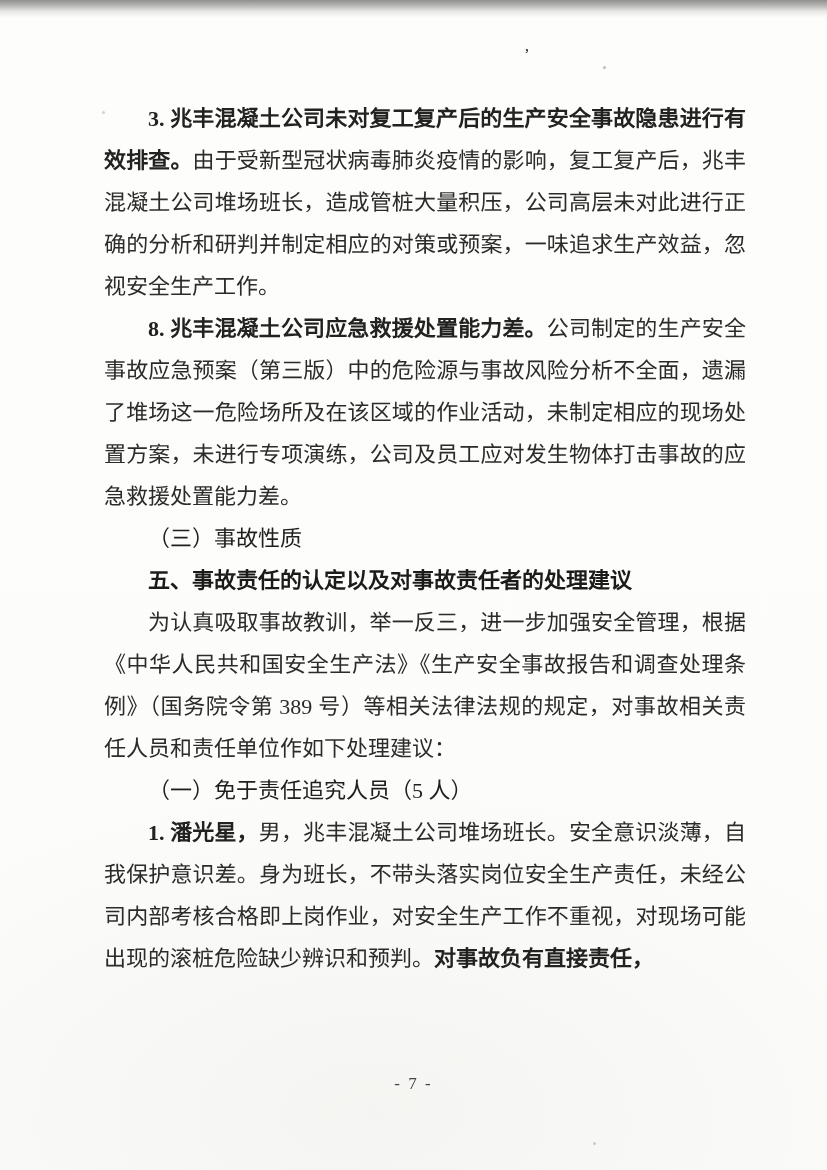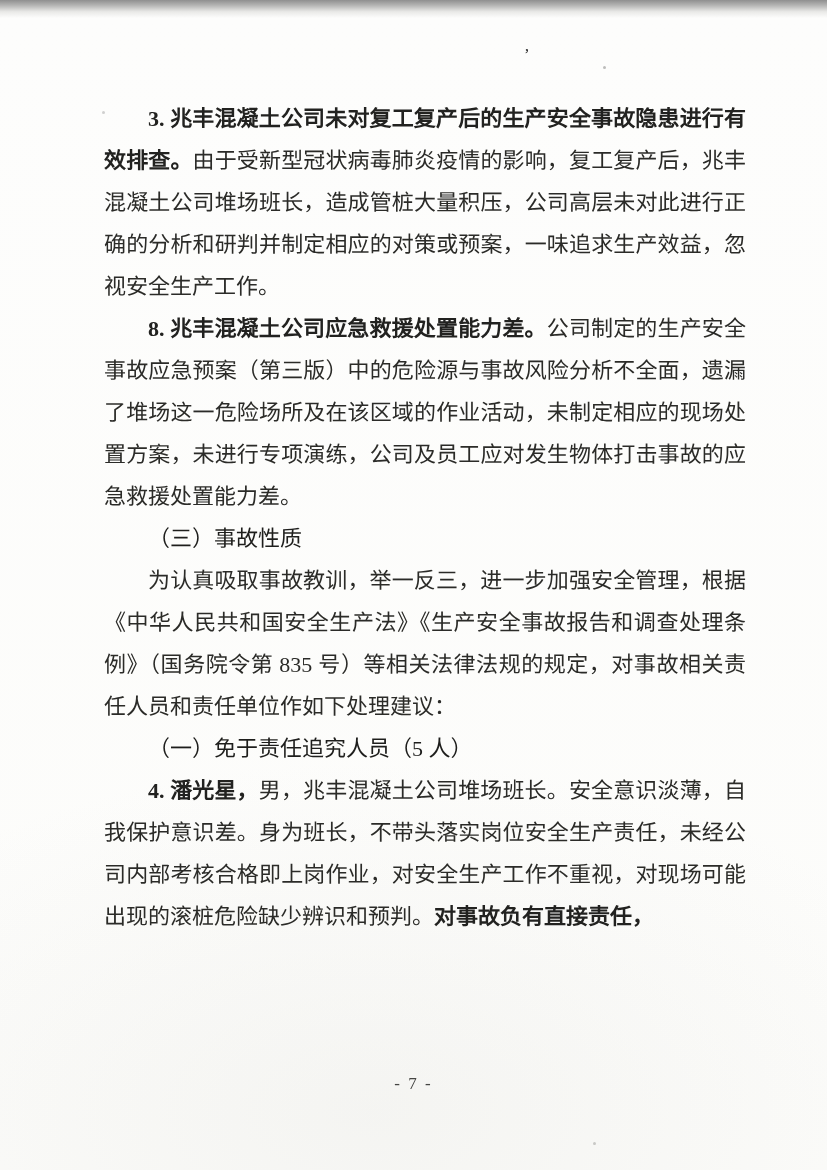--- a/index.html
+++ b/index.html
@@ -98,24 +98,25 @@
 
   <div class="text-block">
 
     <p><span class="run-bold">3. 兆丰混凝土公司未对复工复产后的生产安全事故隐患进行有效排查。</span><span>由于受新型冠状病毒肺炎疫情的影响，复工复产后，兆丰混凝土公司堆场班长，造成管桩大量积压，公司高层未对此进行正确的分析和研判并制定相应的对策或预案，一味追求生产效益，忽视安全生产工作。</span></p>
 
     <p><span class="run-bold">8. 兆丰混凝土公司应急救援处置能力差。</span><span>公司制定的生产安全事故应急预案（第三版）中的危险源与事故风险分析不全面，遗漏了堆场这一危险场所及在该区域的作业活动，未制定相应的现场处置方案，未进行专项演练，公司及员工应对发生物体打击事故的应急救援处置能力差。</span></p>
 
     <p class="head-bold">（三）事故性质</p>
 
 
+    <p class="chapter-head">五、事故责任的认定以及对事故责任者的处理建议</p>
 
-    <p>为认真吸取事故教训，举一反三，进一步加强安全管理，根据《中华人民共和国安全生产法》《生产安全事故报告和调查处理条例》（国务院令第 835 号）等相关法律法规的规定，对事故相关责任人员和责任单位作如下处理建议：</p>
+    <p>为认真吸取事故教训，举一反三，进一步加强安全管理，根据《中华人民共和国安全生产法》《生产安全事故报告和调查处理条例》（国务院令第 389 号）等相关法律法规的规定，对事故相关责任人员和责任单位作如下处理建议：</p>
 
     <p class="head-bold">（一）免于责任追究人员（5 人）</p>
 
-    <p><span class="run-bold">4. 潘光星，</span><span>男，兆丰混凝土公司堆场班长。安全意识淡薄，自我保护意识差。身为班长，不带头落实岗位安全生产责任，未经公司内部考核合格即上岗作业，对安全生产工作不重视，对现场可能出现的滚桩危险缺少辨识和预判。</span><span class="run-bold">对事故负有直接责任，</span></p>
+    <p><span class="run-bold">1. 潘光星，</span><span>男，兆丰混凝土公司堆场班长。安全意识淡薄，自我保护意识差。身为班长，不带头落实岗位安全生产责任，未经公司内部考核合格即上岗作业，对安全生产工作不重视，对现场可能出现的滚桩危险缺少辨识和预判。</span><span class="run-bold">对事故负有直接责任，</span></p>
 
   </div>
 
   <div class="footer-pagenum">- 7 -</div>
 
 </div>
 
 </body></html>

